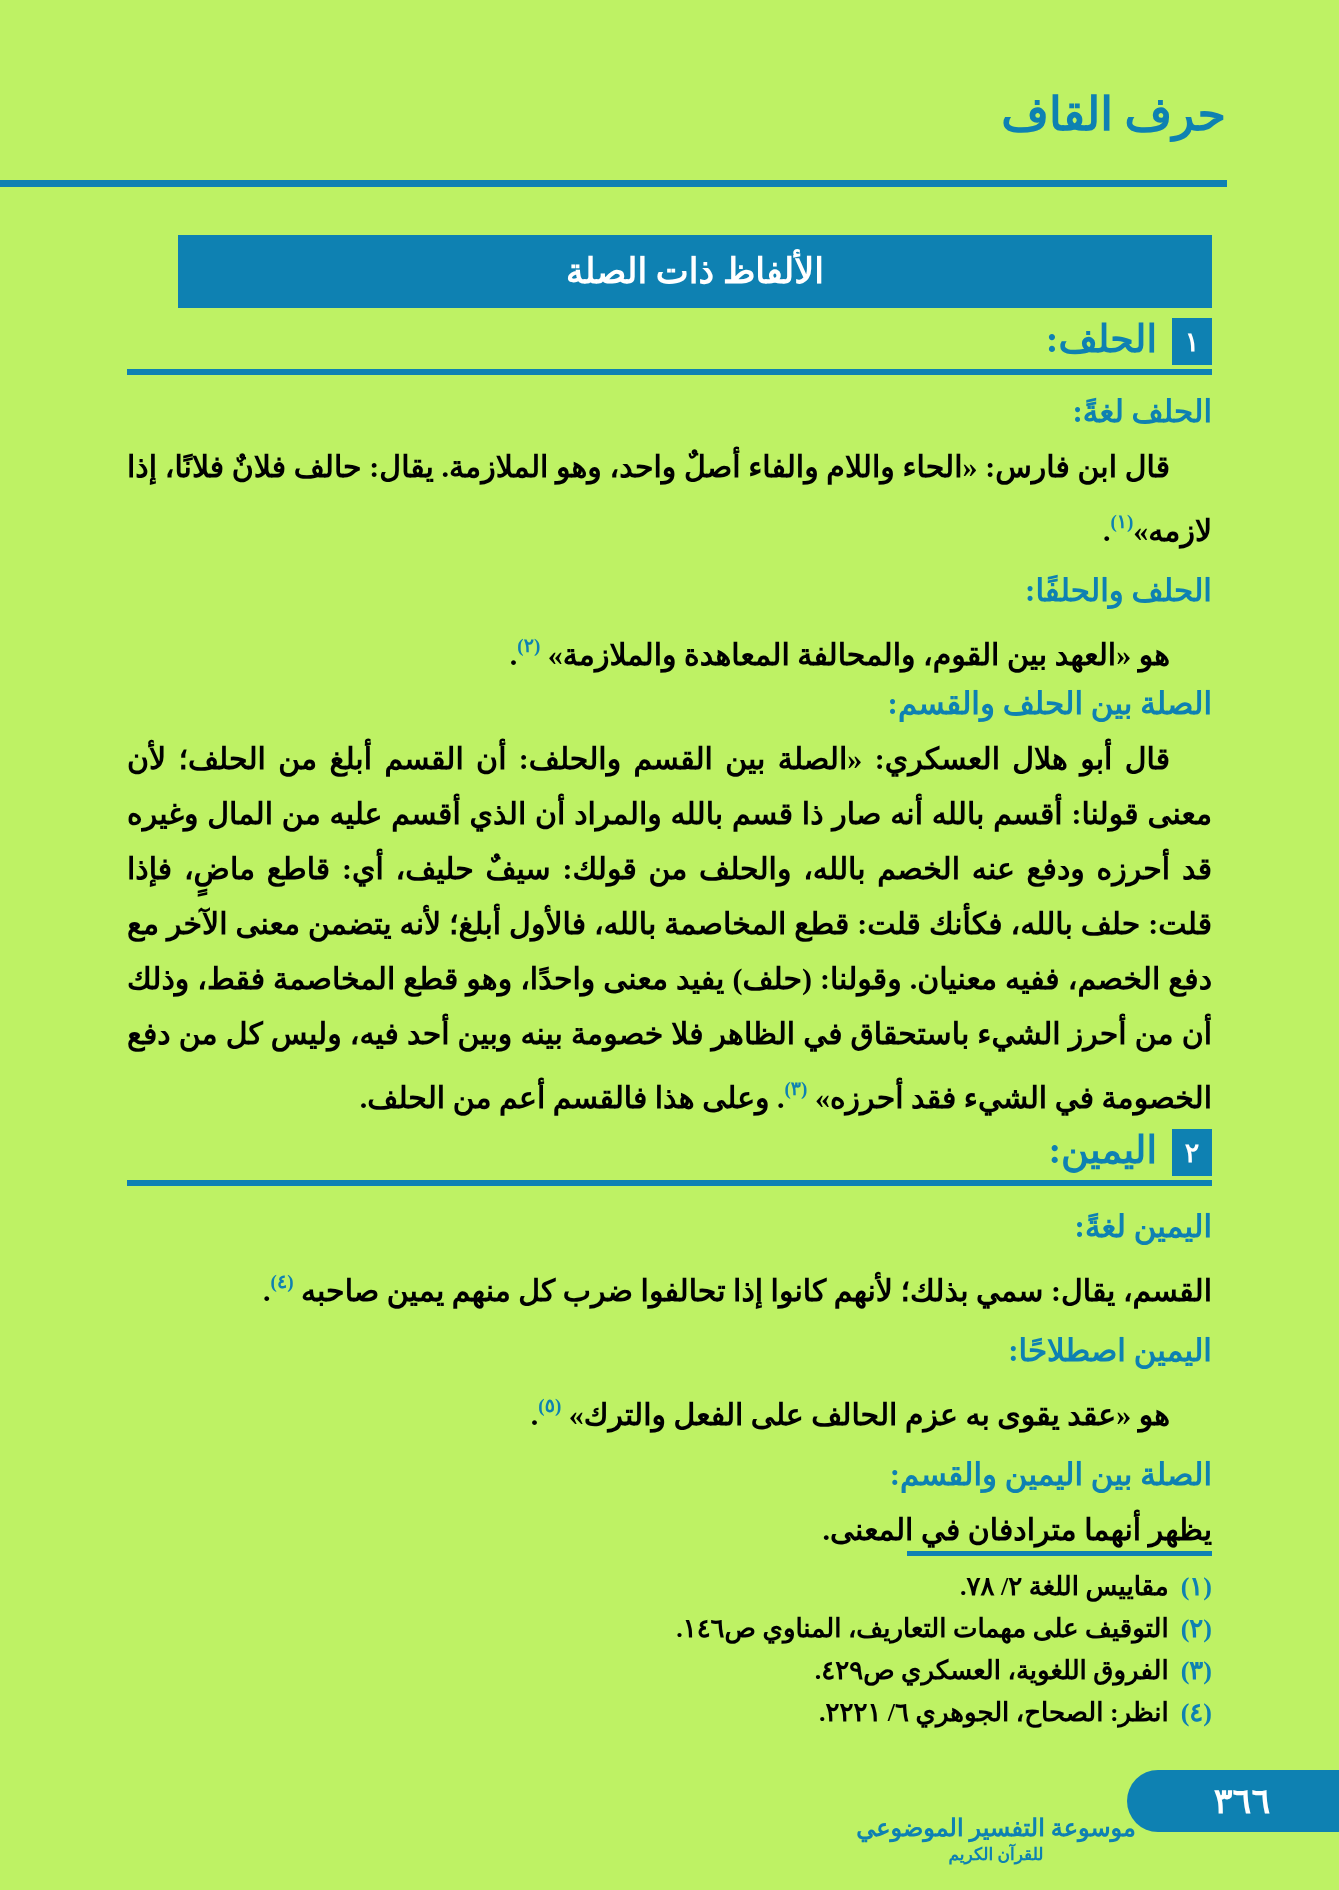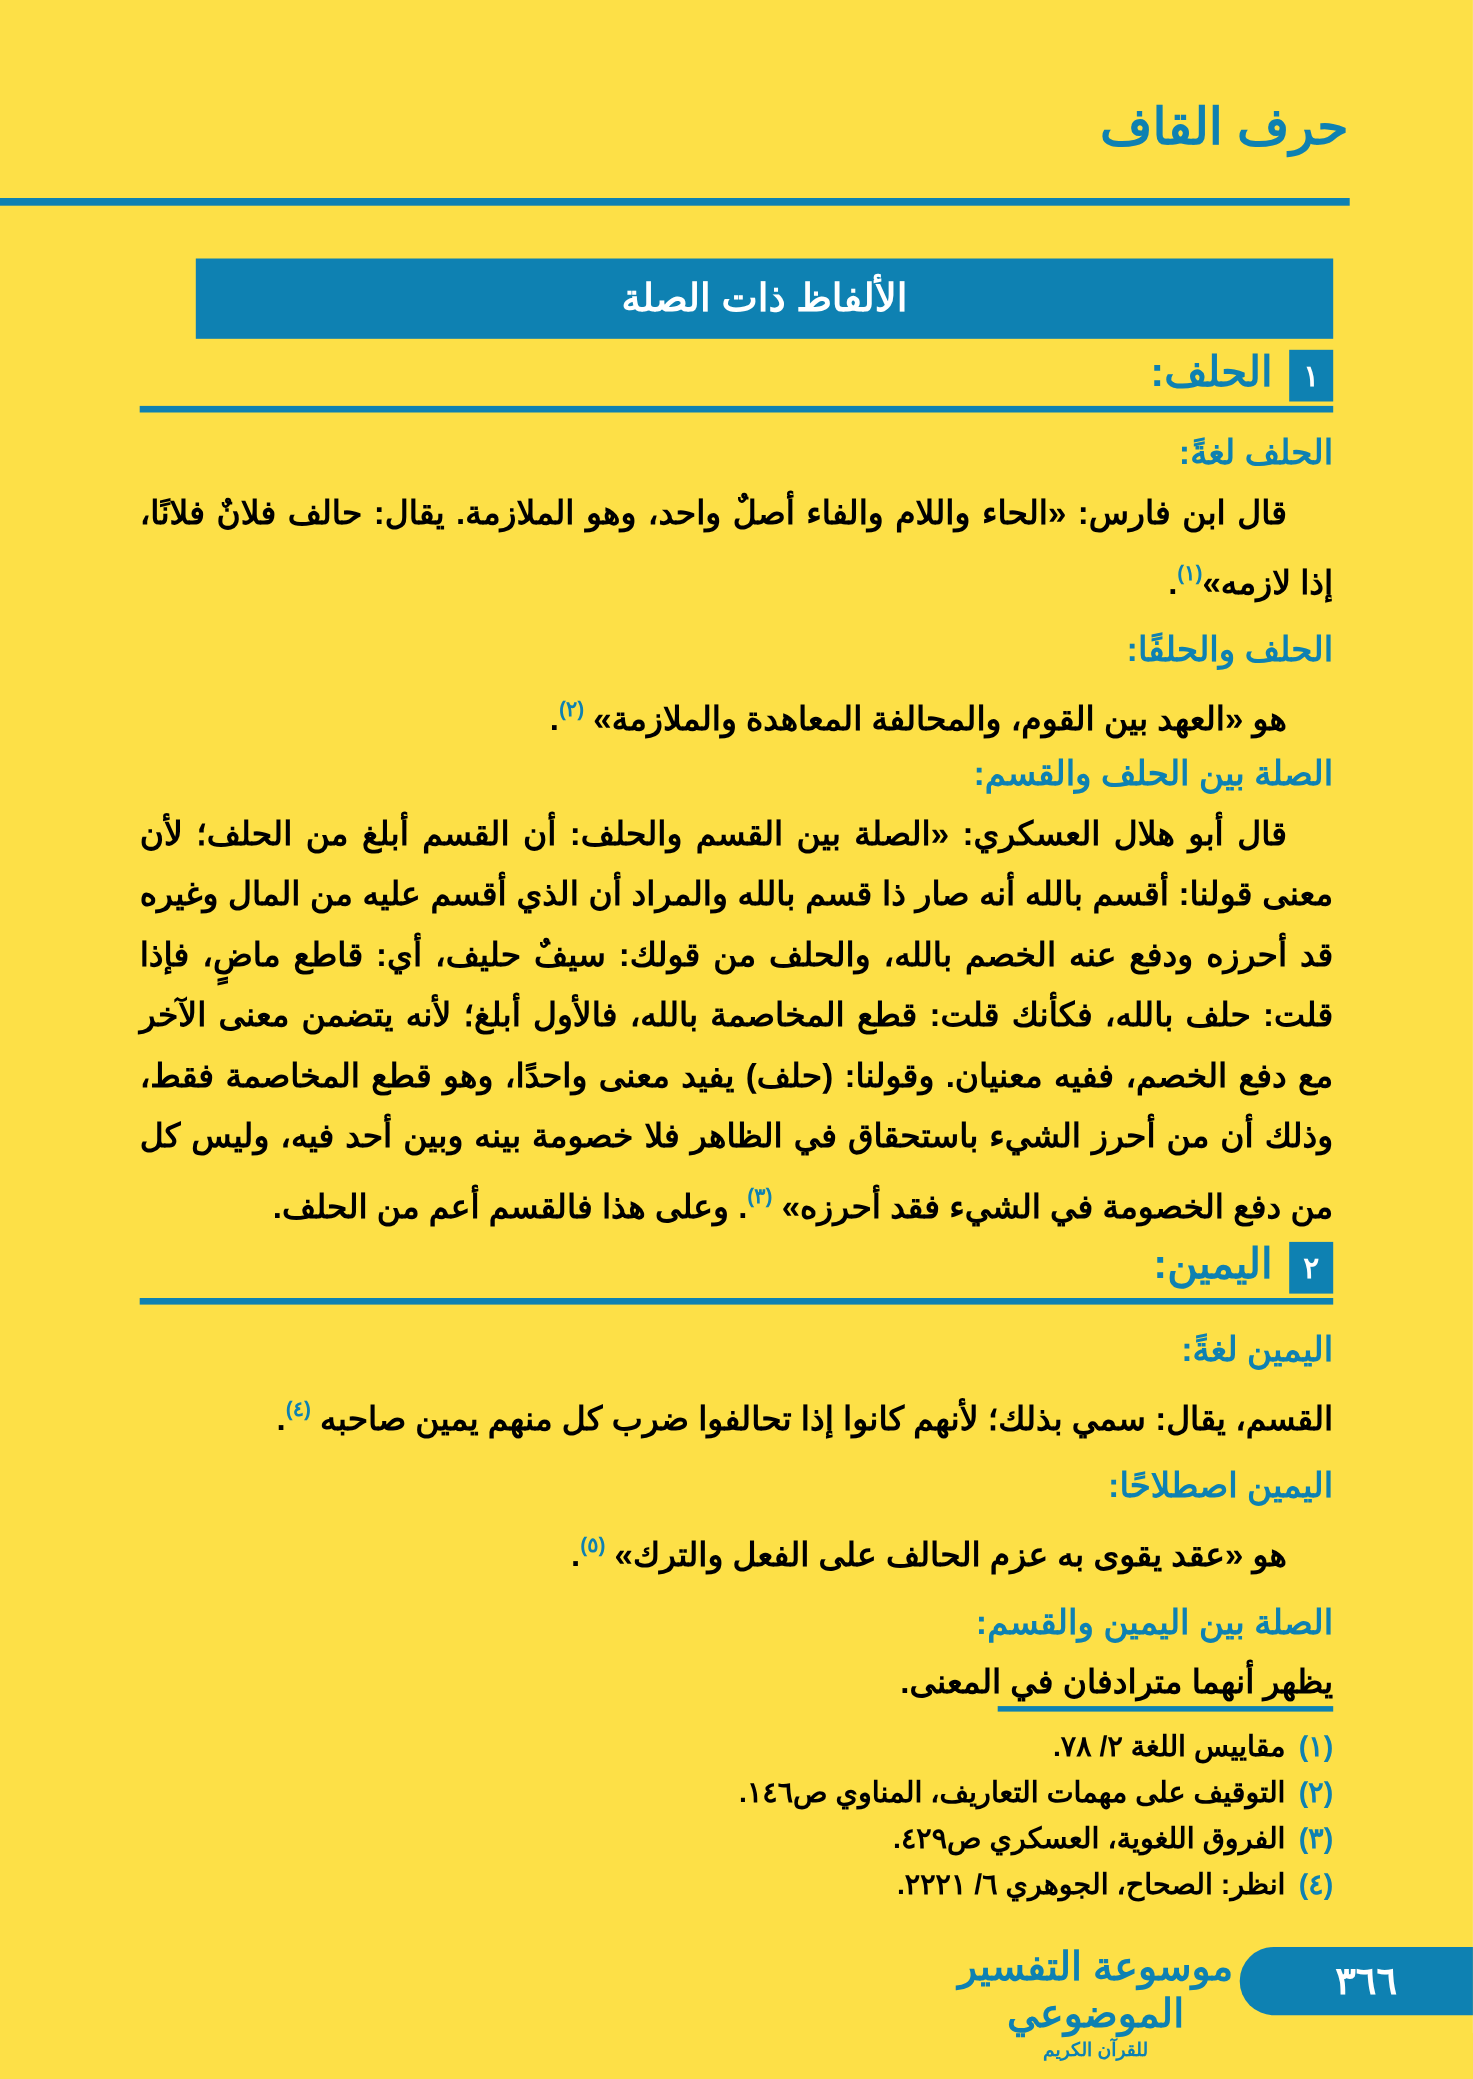--- a/index.html
+++ b/index.html
@@ -1,23 +1,23 @@
 <!DOCTYPE html>
 <html lang="ar" dir="rtl"><head>
 <meta charset="utf-8">
 <style>
   * { margin:0; padding:0; box-sizing:border-box; }
   html,body { background:#ffffff; }
   .page {
     position:relative;
     width:1339px; height:1890px;
-    background:#fde047;
+    background:#bef264;
     overflow:hidden;
     direction:rtl;
-    font-family:Liberation Sans, sans-serif;
+    font-family:Liberation Serif, serif;
     color:#000;
     --accent:#0e81b2;
   }
 
   
   .chapter-title{
     position:absolute; top:92px; right:113px;
     color:var(--accent);
     font-size:46px; font-weight:bold;
     line-height:1;
@@ -111,22 +111,23 @@
   .fn-num{ color:var(--accent); flex:0 0 auto; }
   .fn-text{ color:#000; }
 
   
   .footer-logo{
     position:absolute; top:1766px; right:198px;
     width:290px; text-align:center;
     color:var(--accent);
   }
   .footer-logo .l1{
-    font-size:36px; font-weight:bold; line-height:1.2;
+    font-size:24px; font-weight:bold; line-height:1.2;
     letter-spacing:-1px;
+    margin-top:48px;
   }
   .footer-logo .l2{
     font-size:17px; font-weight:bold; margin-top:1px;
   }
   .page-badge{
     position:absolute; top:1770px; right:0;
     width:212px; height:62px;
     background:var(--accent);
     border-radius:31px 0 0 31px;
     display:flex; align-items:center; justify-content:center;

